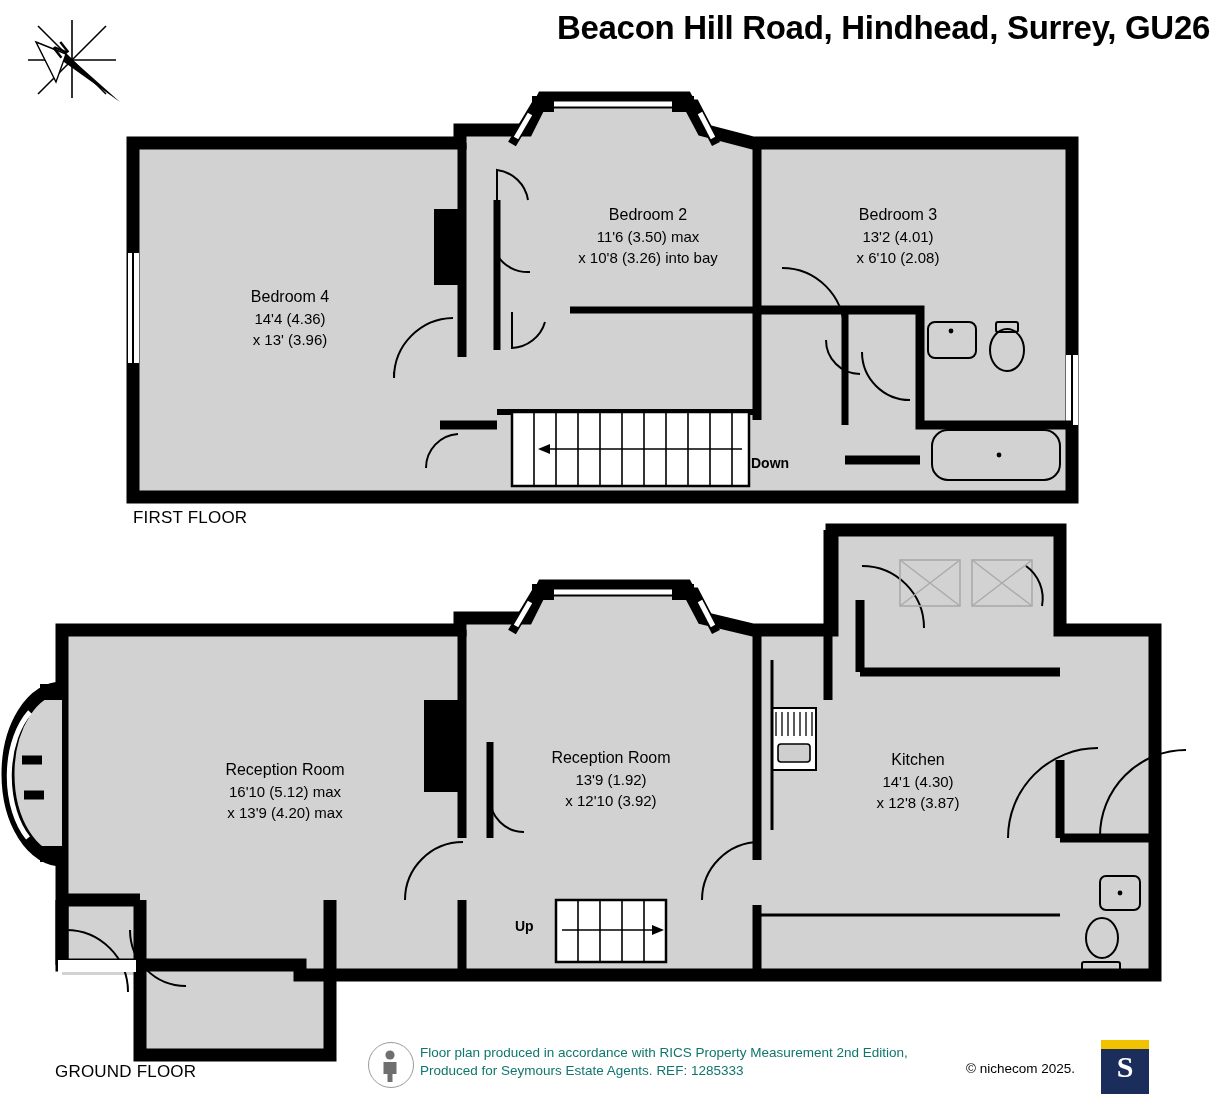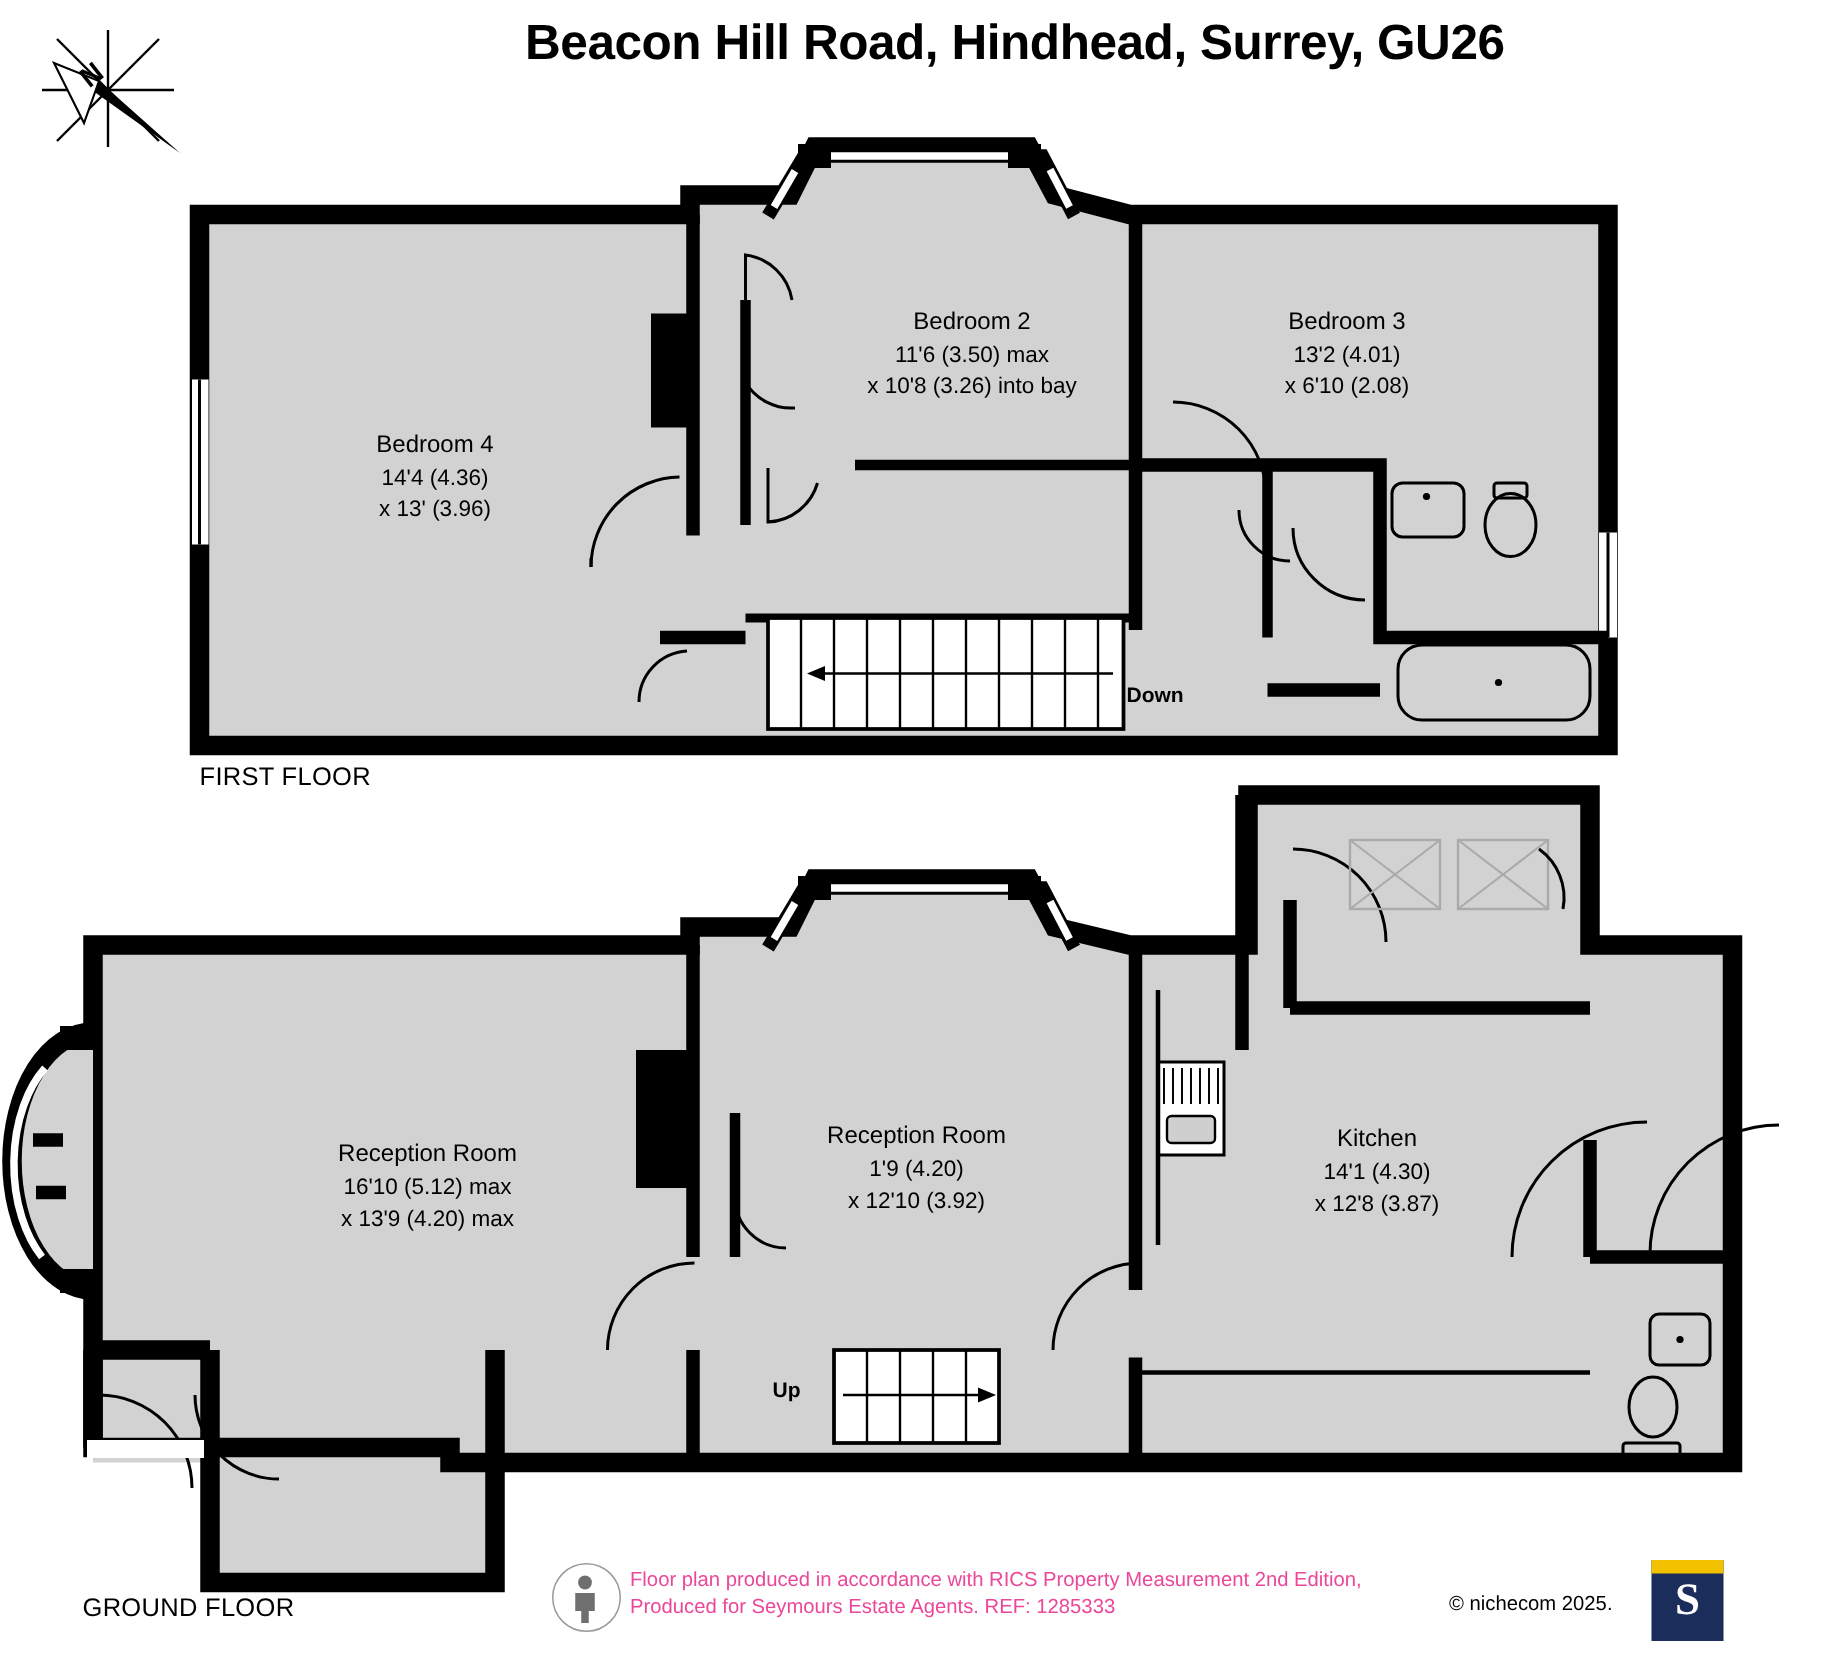--- a/index.html
+++ b/index.html
@@ -19,21 +19,21 @@
     position: absolute;
     left: 0; top: 0;
     width: 1224px;
     height: 1120px;
   }
   
   .header {
     position: absolute;
     right: 14px;
     top: 8px;
-    text-align: left;
+    text-align: right;
     width: 860px;
   }
   .title {
     font-size: 33px;
     font-weight: bold;
     letter-spacing: -0.3px;
     line-height: 40px;
     white-space: nowrap;
   }
   .subtitle {
@@ -93,21 +93,21 @@
     top: 1040px;
     width: 740px;
     height: 72px;
   }
   .footer-text {
     position: absolute;
     left: 52px;
     top: 4px;
     font-size: 13.5px;
     line-height: 17.5px;
-    color: #ec4899;
+    color: #0f766e;
   }
   .footer-text span { display: block; white-space: nowrap; }
   .person-badge {
     position: absolute;
     left: 0; top: 2px;
     width: 44px; height: 44px;
     border-radius: 50%;
     border: 1.5px solid #9a9a9a;
   }
   .logo-box {
@@ -366,21 +366,21 @@
   <div class="floor-label" id="ground-floor-label">GROUND FLOOR</div>
 
   <div class="room-label" style="left:170px; top:759px; width:230px;">
     <span class="rname">Reception Room</span>
     <span class="rdim">16'10 (5.12) max</span>
     <span class="rdim">x 13'9 (4.20) max</span>
   </div>
 
   <div class="room-label" style="left:497px; top:747px; width:228px;">
     <span class="rname">Reception Room</span>
-    <span class="rdim">1'9 (4.20)</span>
+    <span class="rdim">13'9 (1.92)</span>
     <span class="rdim">x 12'10 (3.92)</span>
   </div>
 
   <div class="room-label" style="left:830px; top:749px; width:176px;">
     <span class="rname">Kitchen</span>
     <span class="rdim">14'1 (4.30)</span>
     <span class="rdim">x 12'8 (3.87)</span>
   </div>
 
   <div class="stair-text" style="left:515px; top:918px;">Up</div>

